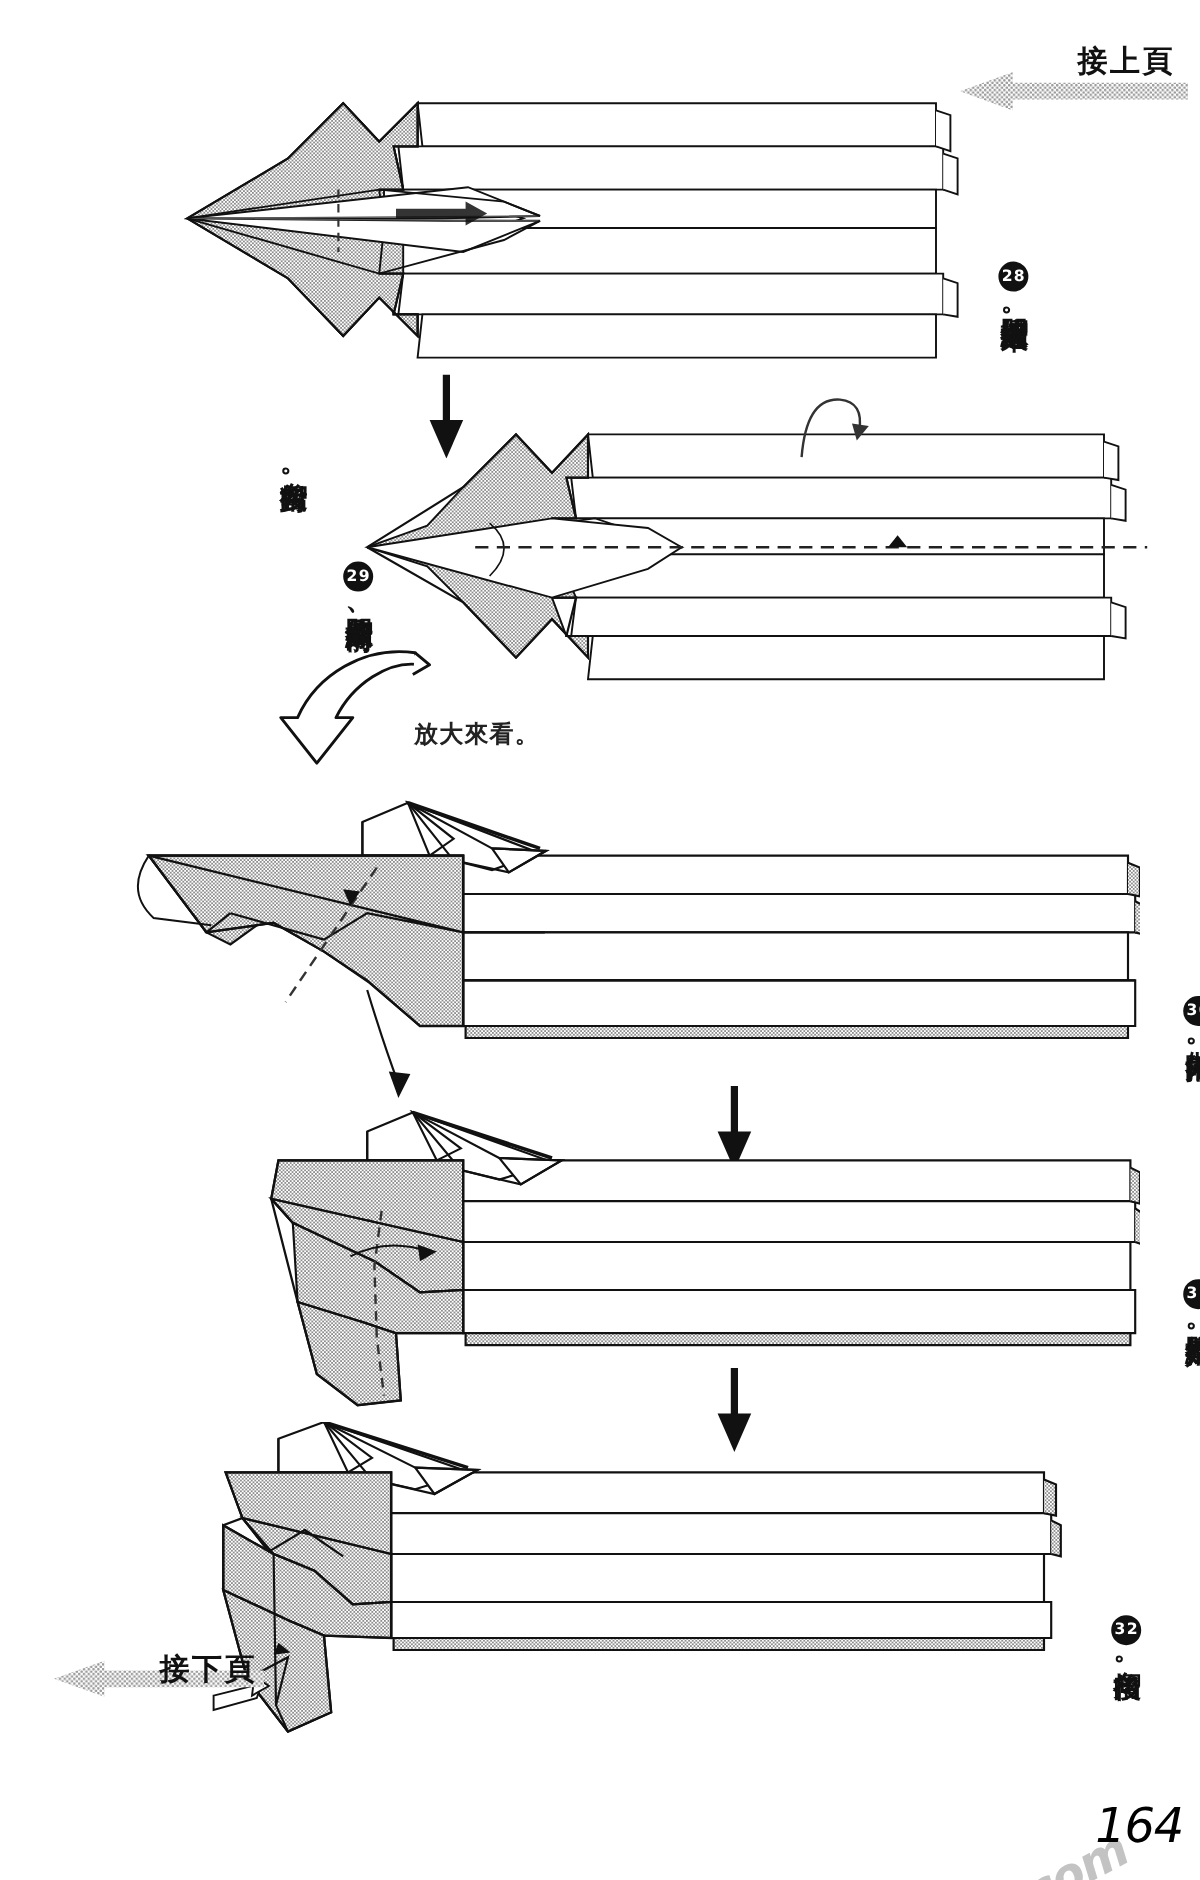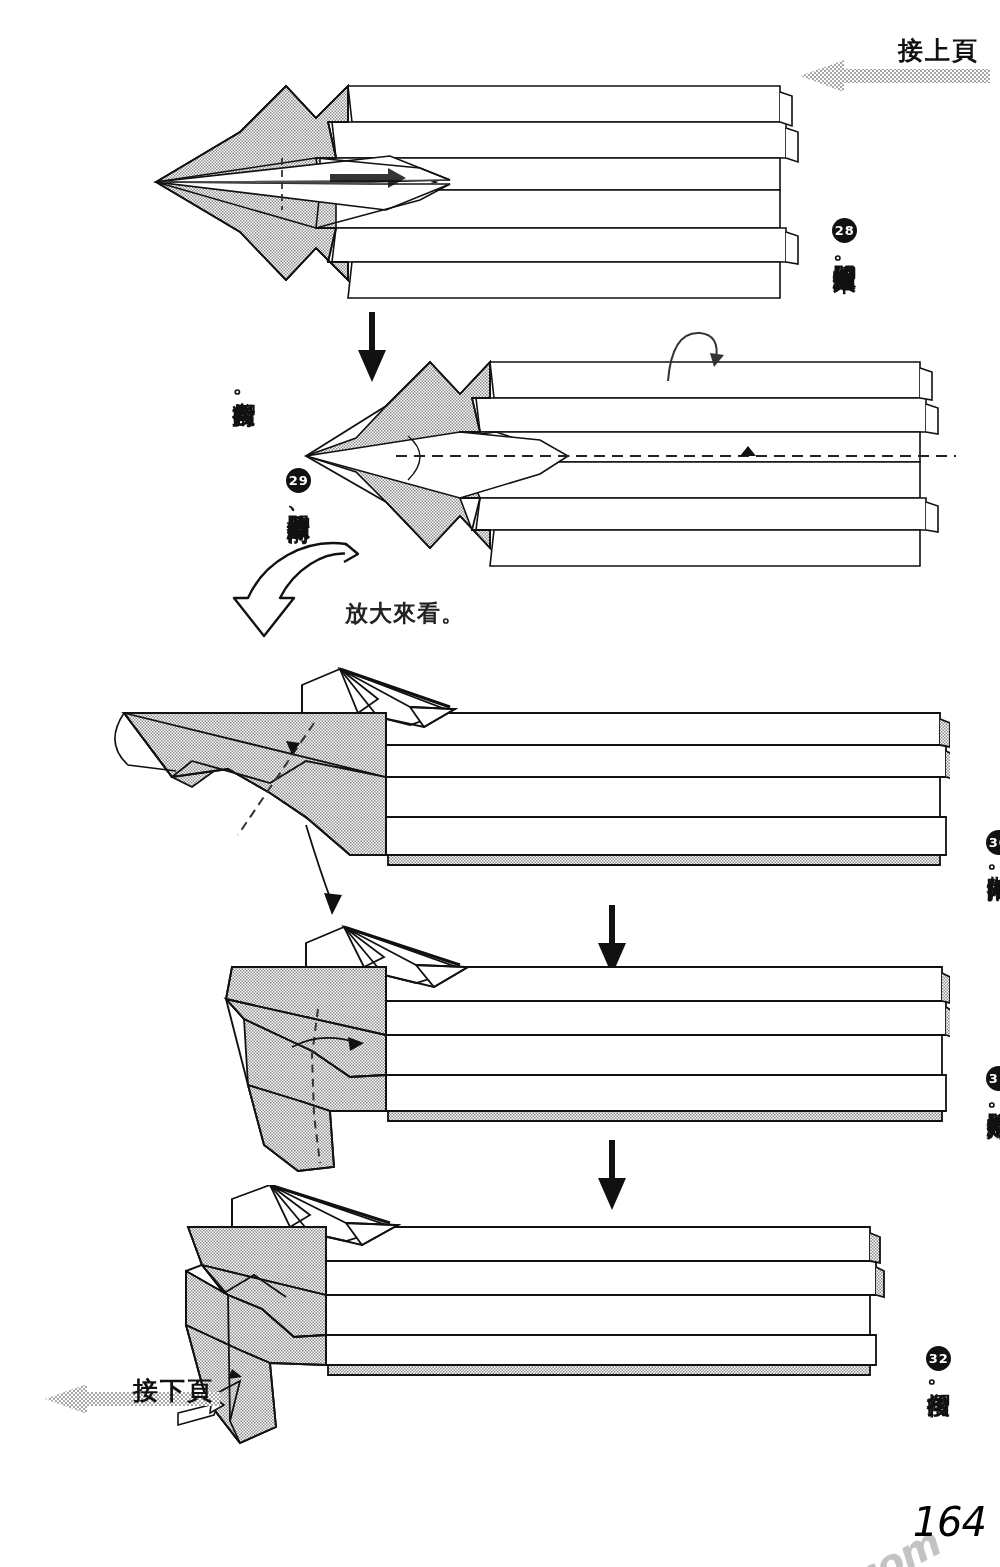--- a/index.html
+++ b/index.html
@@ -64,21 +64,21 @@
   .hlabel {
     position: absolute;
     font-size: 25px;
     font-weight: 700;
     color: #111;
     letter-spacing: 2px;
     white-space: nowrap;
   }
   .hlabel-sm {
     position: absolute;
-    font-size: 23px;
+    font-size: 20px;
     font-weight: 700;
     color: #222;
     letter-spacing: 1px;
     white-space: nowrap;
   }
 
   
   #page-number {
     position: absolute;
     right: 14px;

